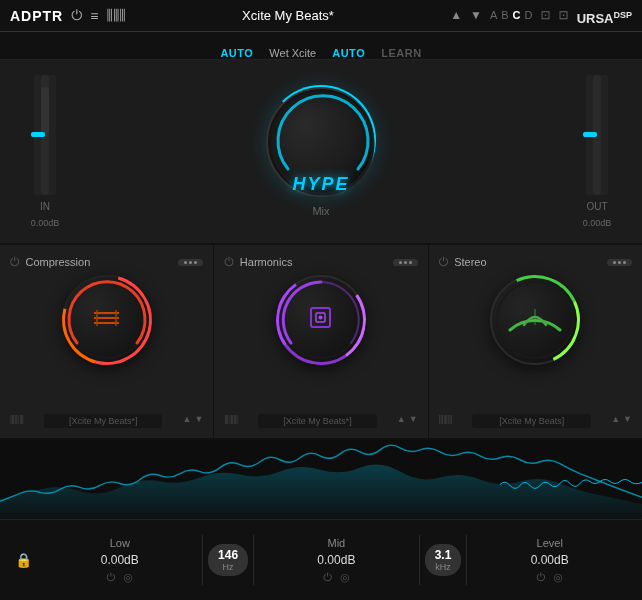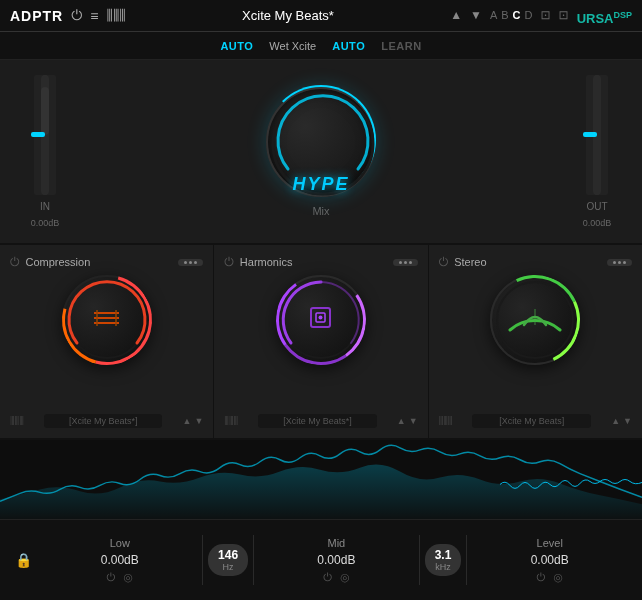--- a/index.html
+++ b/index.html
@@ -56,32 +56,32 @@
       display: flex;
       gap: 4px;
       align-items: center;
     }
     .preset-nav span {
       color: #888;
       font-size: 11px;
       cursor: pointer;
     }
     .ursa-logo {
-      color: #14b8a6;
+      color: #e5e5e5;
       font-size: 13px;
       font-weight: bold;
       margin-top: 6px;
     }
 
     
     .wet-bar {
       background: #111;
       height: 28px;
       display: flex;
-      align-items: center;
+      align-items: flex-end;
       justify-content: center;
       gap: 16px;
       border-bottom: 1px solid #222;
     }
     .wet-label {
       font-size: 11px;
       color: #00d4ff;
       cursor: pointer;
       font-weight: 600;
       letter-spacing: 0.5px;
@@ -326,21 +326,21 @@
     .stereo-icon {
       font-size: 20px;
       color: #449944;
       z-index: 1;
     }
 
     
     .module-bottom {
       width: 100%;
       display: flex;
-      align-items: center;
+      align-items: flex-start;
       gap: 20px;
       margin-top: auto;
     }
     .module-waveform {
       color: #444;
       font-size: 10px;
     }
     .module-preset {
       flex: 1;
       font-size: 9px;

